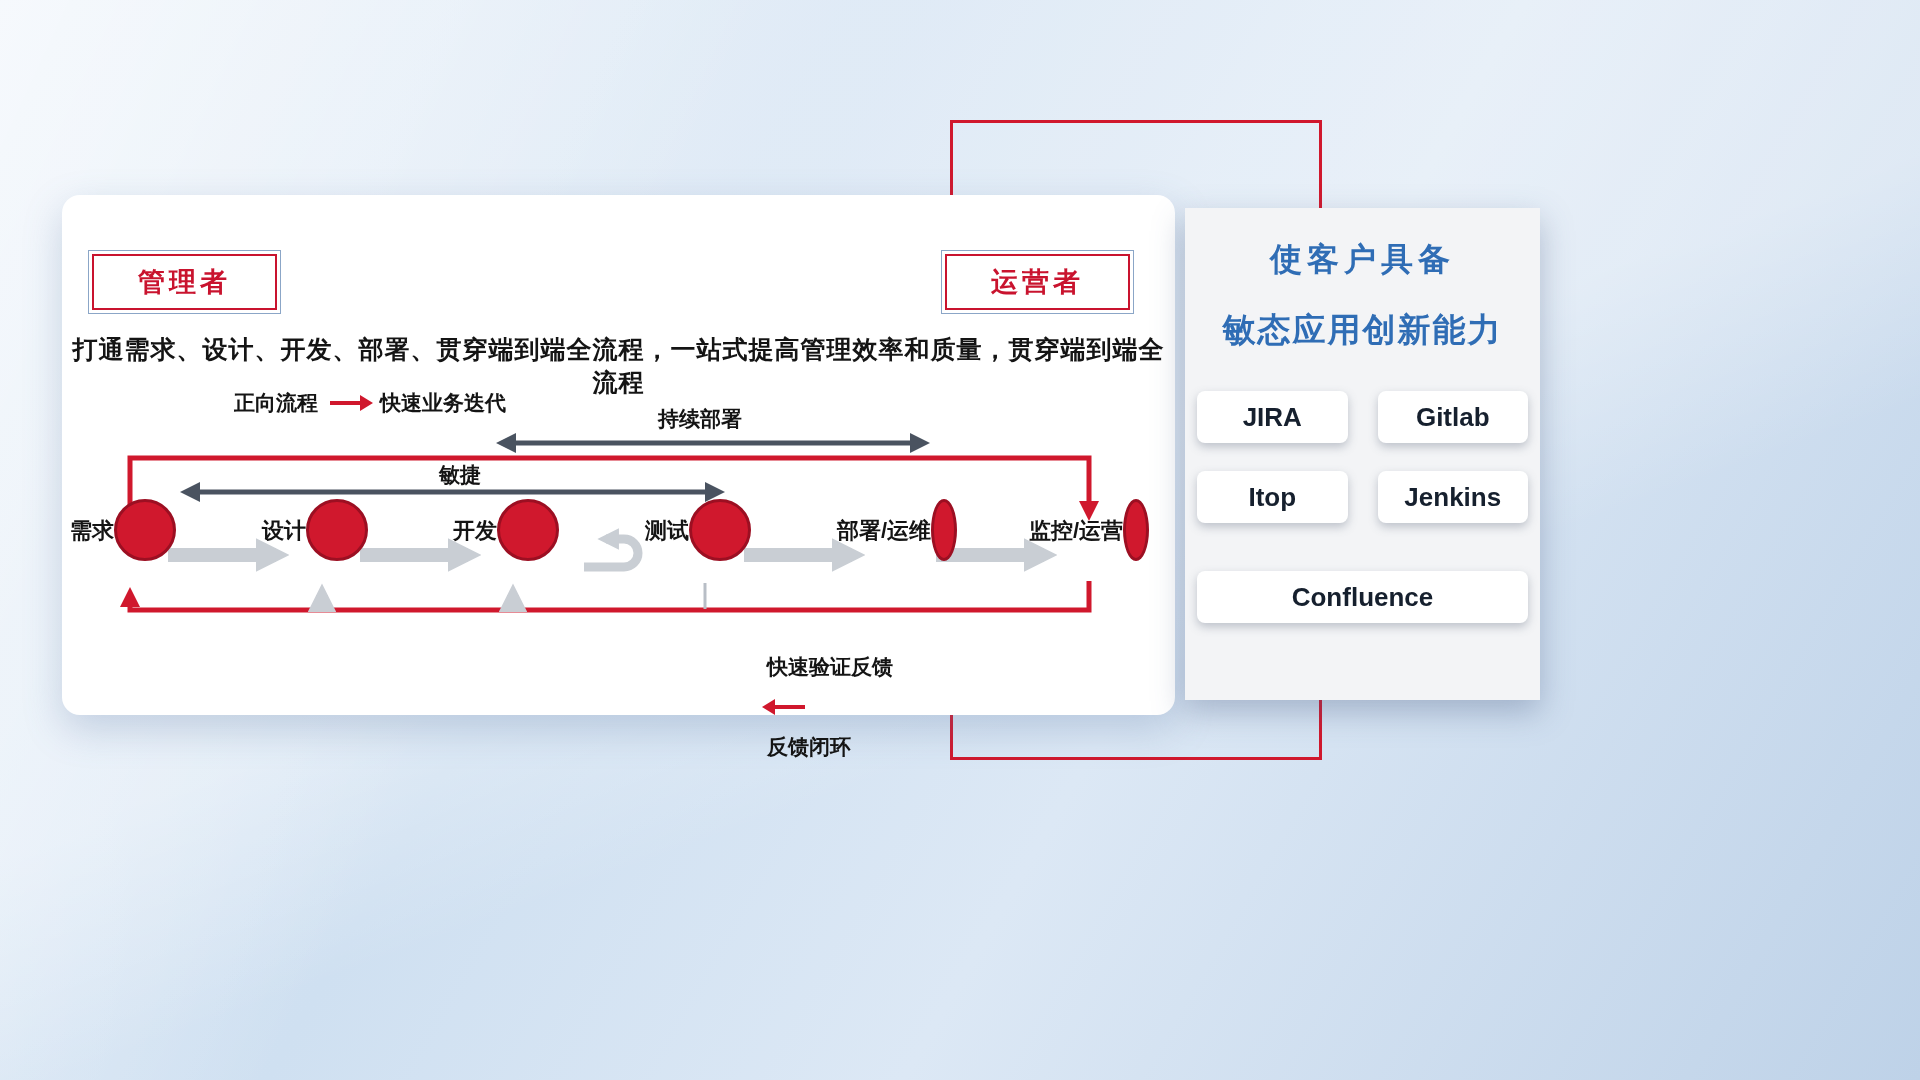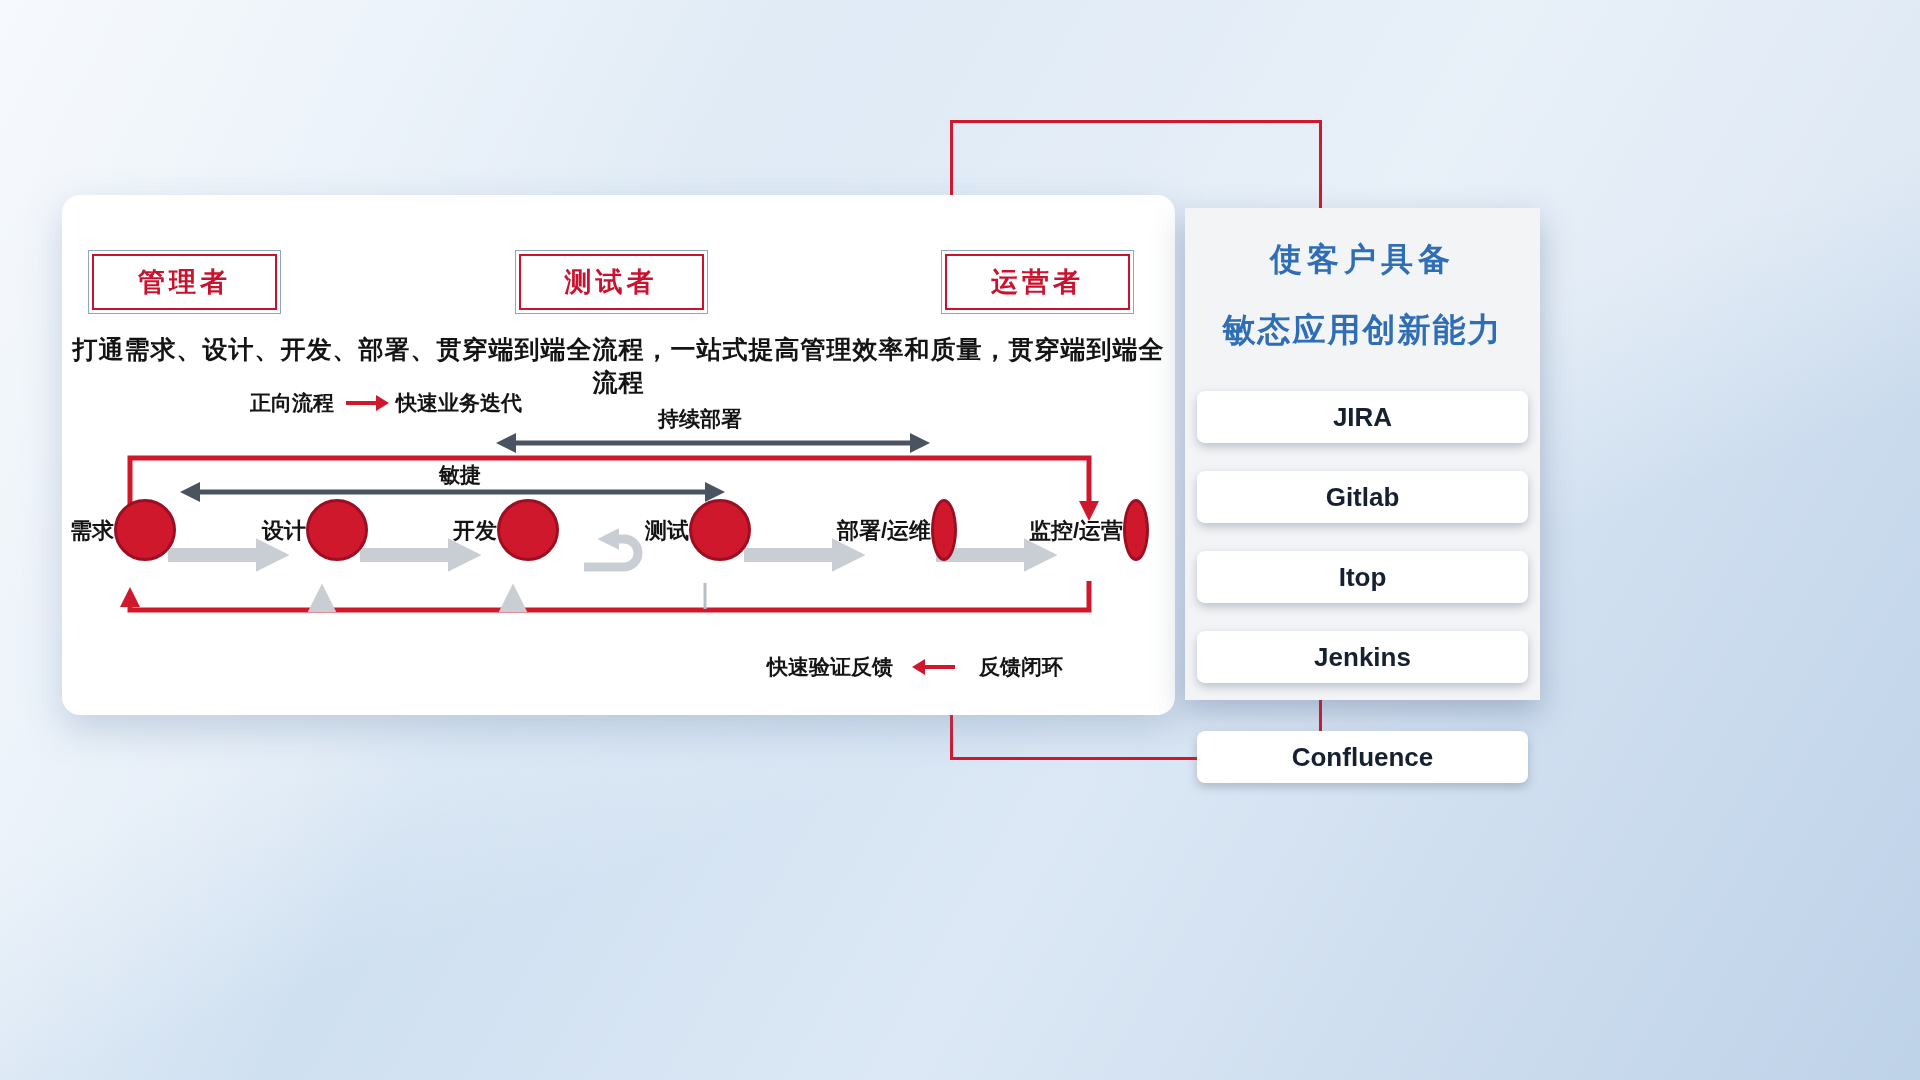--- a/index.html
+++ b/index.html
@@ -26,24 +26,24 @@
   .role-inner{
     width:100%;height:100%;border:2px solid #c9132e;box-sizing:border-box;
     display:flex;align-items:center;justify-content:center;
     color:#c9132e;font-size:27px;font-weight:bold;letter-spacing:4px;
   }
   .desc{
     position:absolute;top:138px;left:0;width:100%;text-align:center;
     font-size:25px;font-weight:bold;color:#141414;letter-spacing:1px;
   }
   
-  .legend-forward{position:absolute;left:188px;top:194px;display:flex;align-items:center;gap:12px;
+  .legend-forward{position:absolute;left:172px;top:194px;display:flex;align-items:center;gap:12px;
     font-size:21px;font-weight:bold;color:#141414;}
-  .legend-feedback{position:absolute;left:705px;top:458px;display:flex;align-items:center;gap:24px;
-    font-size:21px;font-weight:bold;color:#141414;}
+  .legend-feedback{position:absolute;left:705px;top:458px;display:flex;align-items:flex-start;gap:24px;
+    font-size:21px;font-weight:bold;color:#141414;flex-direction:column;}
   .arr-r{width:38px;height:4px;background:#d0182d;position:relative;display:inline-block;}
   .arr-r::after{content:"";position:absolute;right:-13px;top:calc(50% - 8px);
     border:8px solid transparent;border-left:13px solid #d0182d;}
   .arr-l{width:38px;height:4px;background:#d0182d;position:relative;display:inline-block;}
   .arr-l::before{content:"";position:absolute;left:-13px;top:calc(50% - 8px);
     border:8px solid transparent;border-right:13px solid #d0182d;}
   
   .flow-svg{position:absolute;left:0;top:0;pointer-events:none;}
   .lbl-cd{position:absolute;left:578px;top:210px;width:120px;text-align:center;
     font-size:21px;font-weight:bold;color:#141414;}
@@ -55,42 +55,39 @@
     border:3px solid #9c0f22;box-sizing:content-box;margin-top:2px;}
   
   .panel{
     position:absolute;left:1185px;top:208px;width:355px;height:492px;
     background:#f3f4f6;box-shadow:0 12px 30px rgba(70,90,130,.35);
   }
   .panel-title{margin-top:30px;text-align:center;color:#2f6db5;font-weight:bold;}
   .panel-title .t1{font-size:32px;letter-spacing:5px;}
   .panel-title .t2{font-size:33px;letter-spacing:2px;margin-top:26px;}
   .tools{position:absolute;left:12px;right:12px;top:183px;
-    display:grid;grid-template-columns:1fr;gap:28px 30px;}
+    display:grid;grid-template-columns:1fr 1fr;gap:28px 30px;}
   .tool{height:52px;background:#ffffff;border-radius:8px;
     box-shadow:0 4px 10px rgba(90,100,120,.35);
     display:flex;align-items:center;justify-content:center;
     font-size:26px;font-weight:bold;color:#16202e;}
   .tool.wide{grid-column:1 / -1;margin-top:20px;}
 </style>
 </head>
 <body>
 
 <div class="canvas">
 
   <div class="red-frame"></div>
 
   <div class="card">
 
     <div class="roles">
       <div class="role">
         <div class="role-inner">管理者</div>
-      </div>
-      <div class="role">
-        <div class="role-inner">测试者</div>
       </div>
       <div class="role">
         <div class="role-inner">运营者</div>
       </div>
     </div>
 
     <div class="desc">打通需求、设计、开发、部署、贯穿端到端全流程，一站式提高管理效率和质量，贯穿端到端全流程</div>
 
     <div class="legend-forward">
       <span>正向流程</span>

